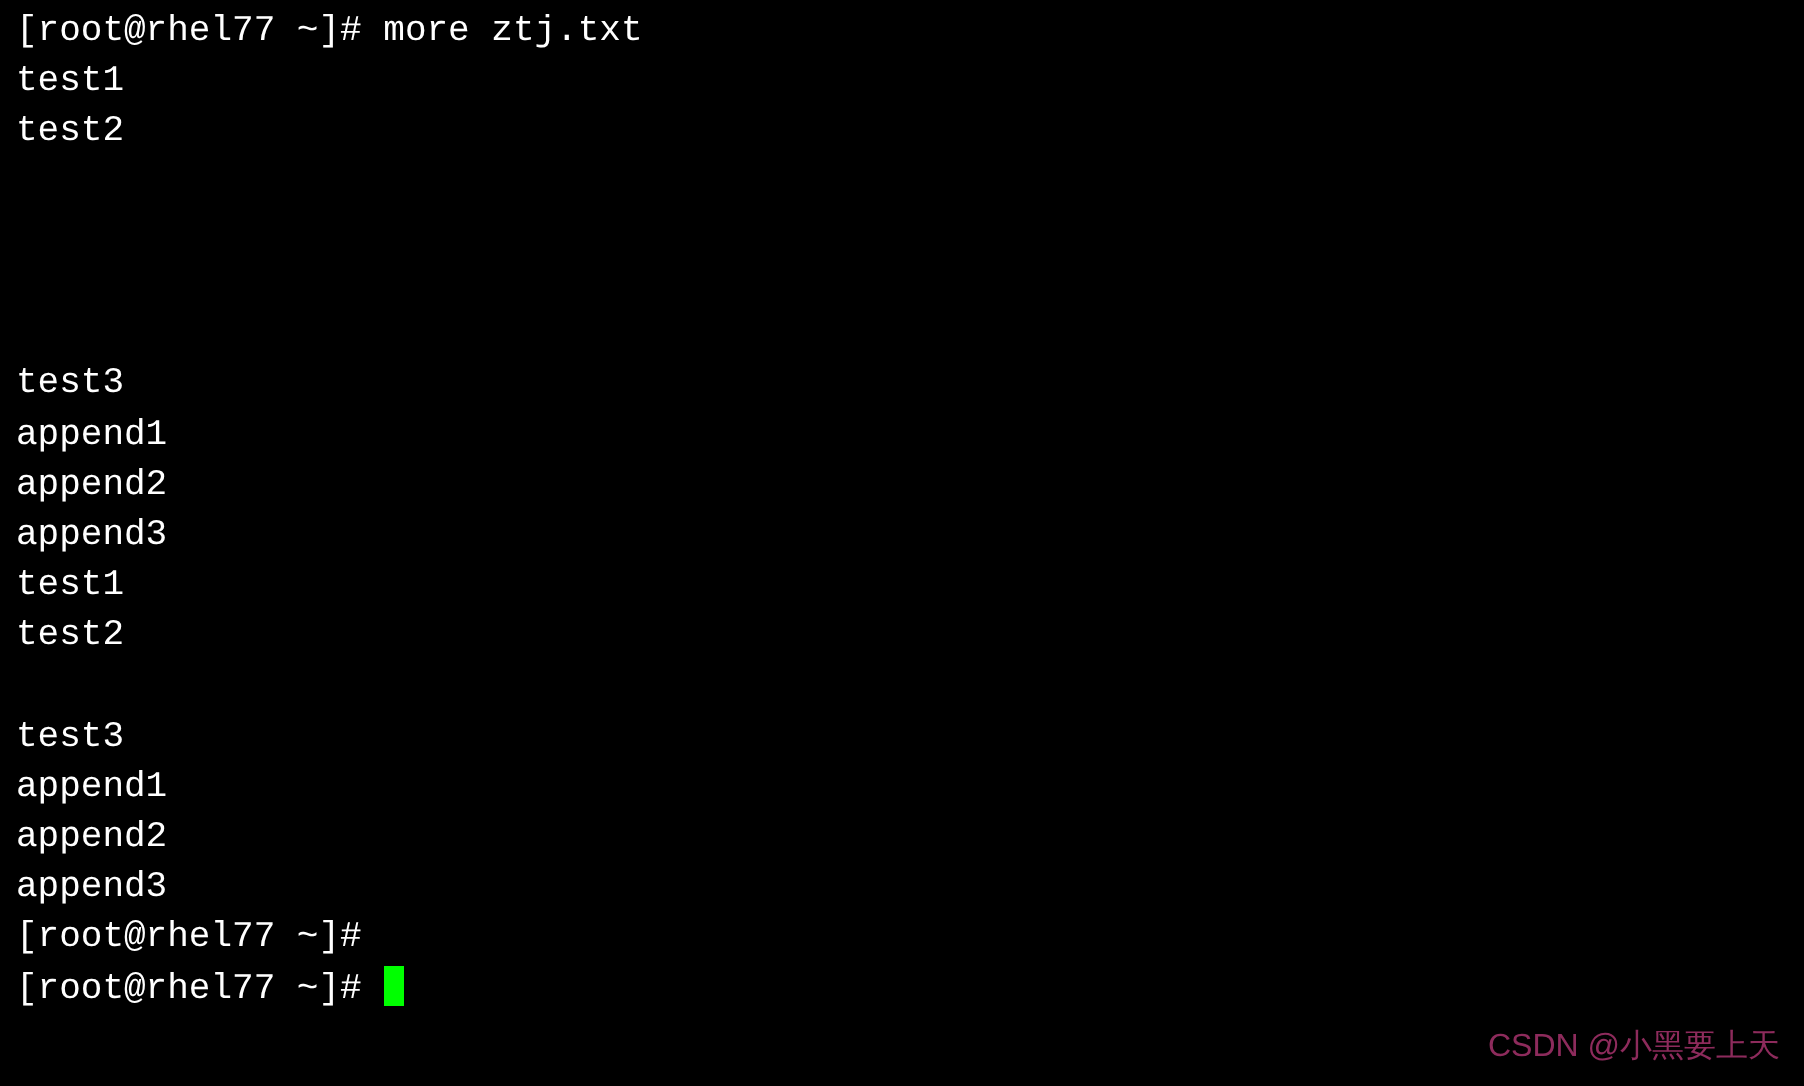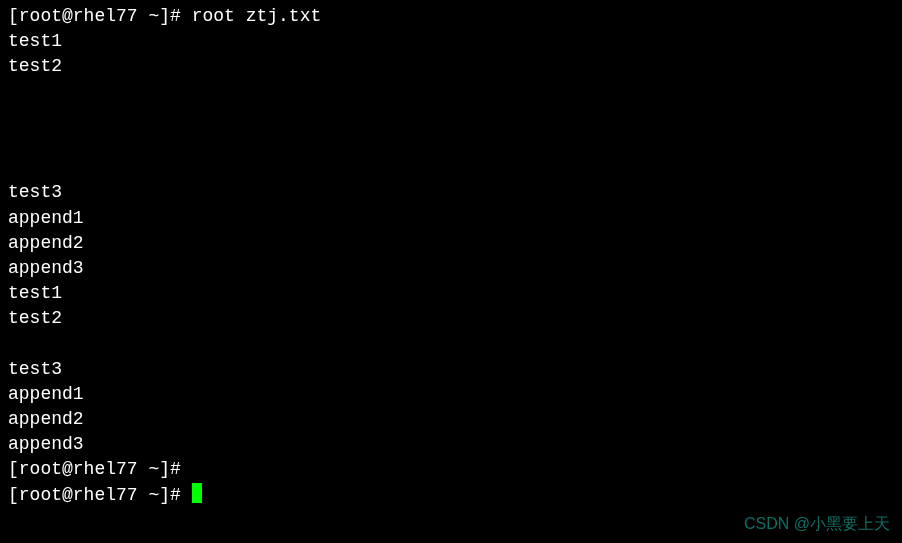--- a/index.html
+++ b/index.html
@@ -27,31 +27,31 @@
       width: 10px;
       height: 20px;
       background-color: #00ff00;
       vertical-align: text-bottom;
       margin-bottom: 2px;
     }
     .watermark {
       position: absolute;
       bottom: 8px;
       right: 12px;
-      color: #14b8a6;
+      color: #ec4899;
       font-size: 16px;
       font-family: sans-serif;
       opacity: 0.6;
     }
   </style>
 </head>
 <body>
 
 <div class="terminal">
-  <div class="line"><span>[root@rhel77 ~]# </span><span>root ztj.txt</span></div>
+  <div class="line"><span>[root@rhel77 ~]# </span><span>more ztj.txt</span></div>
   <div class="line">test1</div>
   <div class="line">test2</div>
   <div class="line">&nbsp;</div>
   <div class="line">&nbsp;</div>
   <div class="line">&nbsp;</div>
   <div class="line">&nbsp;</div>
   <div class="line">test3</div>
   <div class="line">append1</div>
   <div class="line">append2</div>
   <div class="line">append3</div>

